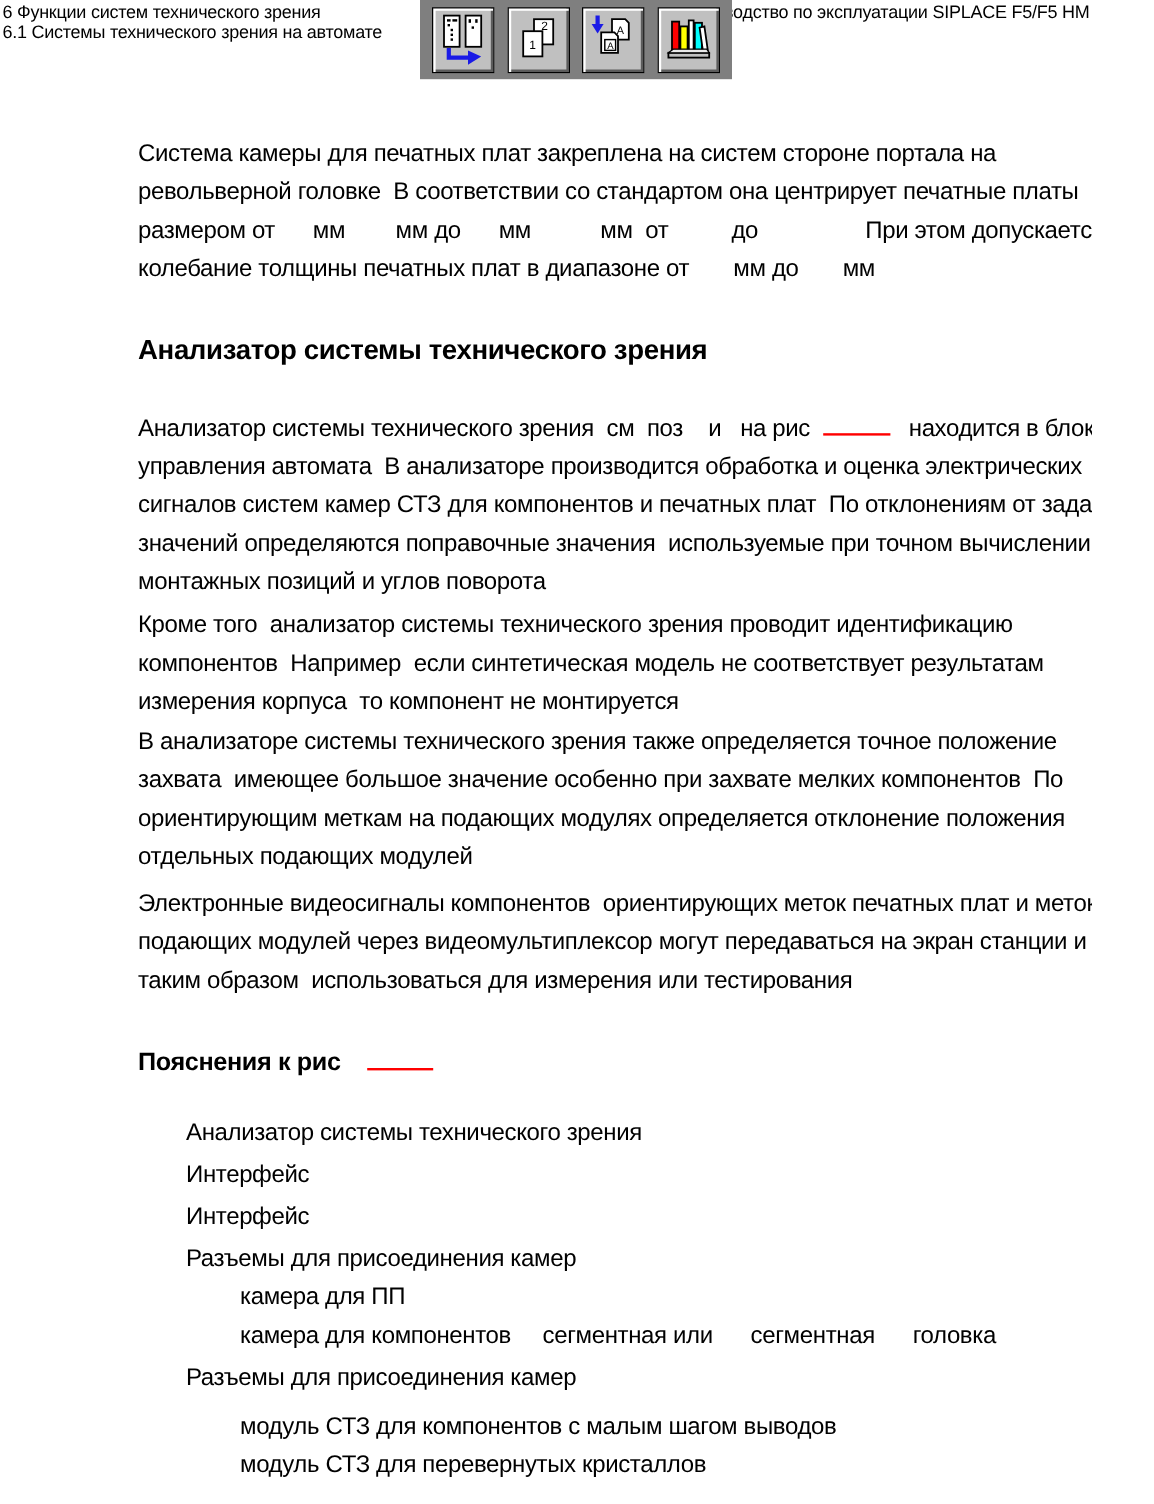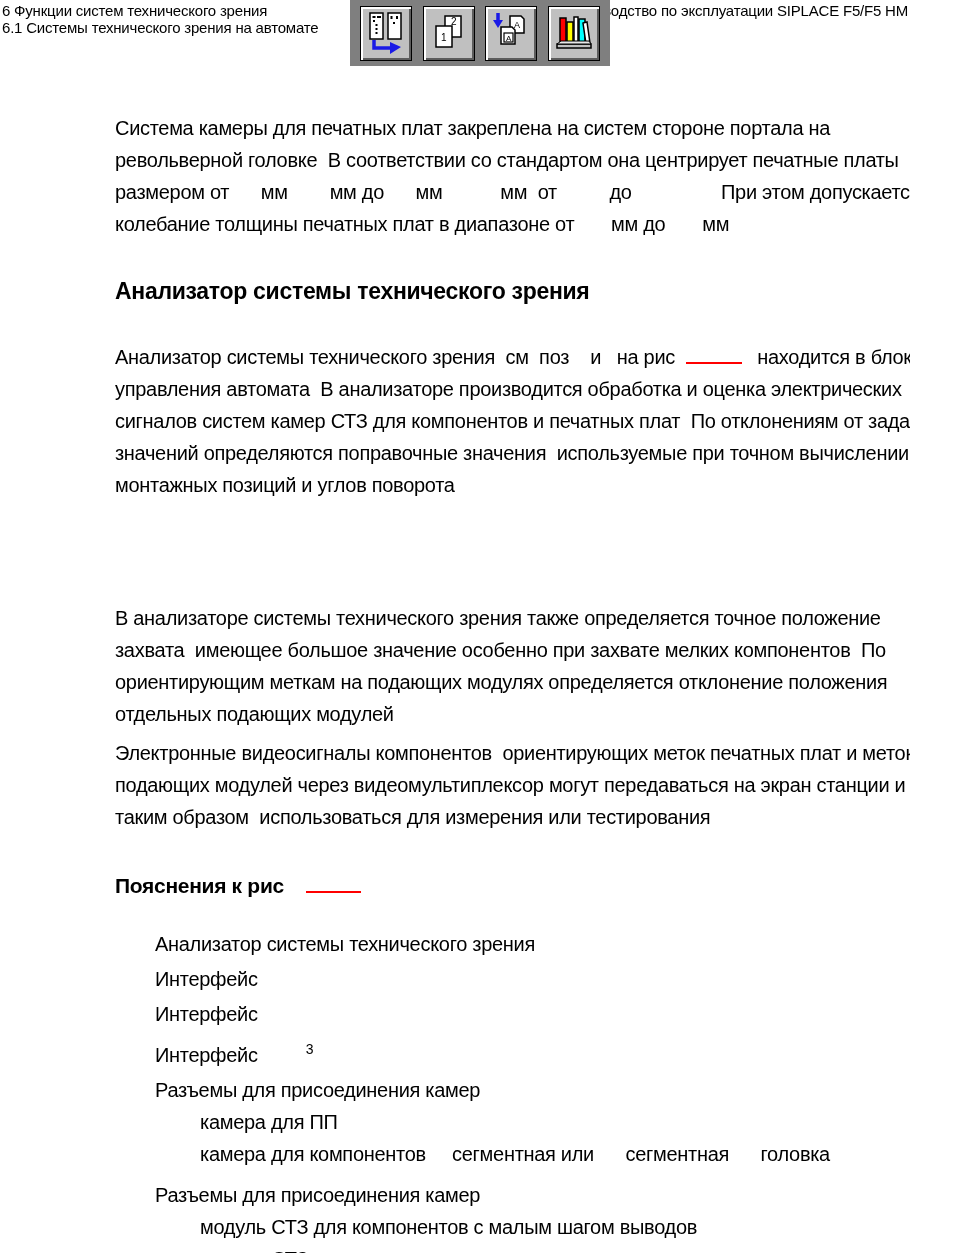--- a/index.html
+++ b/index.html
@@ -138,35 +138,37 @@
 колебание толщины печатных плат в диапазоне от       мм до       мм</div>
 
   <div class="h1">Анализатор системы технического зрения</div>
 
   <div class="para" id="p2"><span>Анализатор системы технического зрения  см  поз    и   на рис  </span><span class="red-link"></span><span>   находится в блоке
 управления автомата  В анализаторе производится обработка и оценка электрических
 сигналов систем камер СТЗ для компонентов и печатных плат  По отклонениям от заданных
 значений определяются поправочные значения  используемые при точном вычислении
 монтажных позиций и углов поворота</span></div>
 
+  <div class="para" id="p3">Кроме того  анализатор системы технического зрения проводит идентификацию
+компонентов  Например  если синтетическая модель не соответствует результатам
+измерения корпуса  то компонент не монтируется</div>
   <div class="para" id="p4">В анализаторе системы технического зрения также определяется точное положение
 захвата  имеющее большое значение особенно при захвате мелких компонентов  По
 ориентирующим меткам на подающих модулях определяется отклонение положения
 отдельных подающих модулей</div>
   <div class="para" id="p5">Электронные видеосигналы компонентов  ориентирующих меток печатных плат и меток
 подающих модулей через видеомультиплексор могут передаваться на экран станции и
 таким образом  использоваться для измерения или тестирования</div>
 
   <div class="legend-h"><span>Пояснения к рис</span><span class="red-link"></span></div>
 
   <div class="legend" id="legend-list">
       <div class="legend-item lvl1"><span>Анализатор системы технического зрения</span></div>
       <div class="legend-item lvl1"><span>Интерфейс</span></div>
       <div class="legend-item lvl1"><span>Интерфейс</span></div>
-      <div class="legend-item lvl1"><span>Интерфейс</span><span class="sup">3</span></div>
       <div class="legend-item lvl1"><span>Разъемы для присоединения камер</span></div>
       <div class="legend-item lvl2"><span>камера для ПП</span></div>
       <div class="legend-item lvl2"><span>камера для компонентов     сегментная или      сегментная      головка</span></div>
       <div class="legend-item lvl1"><span>Разъемы для присоединения камер</span></div>
       <div class="legend-item lvl2"><span>модуль СТЗ для компонентов с малым шагом выводов</span></div>
       <div class="legend-item lvl2"><span>модуль СТЗ для перевернутых кристаллов</span></div>
     </div>
 
 </div>
 

